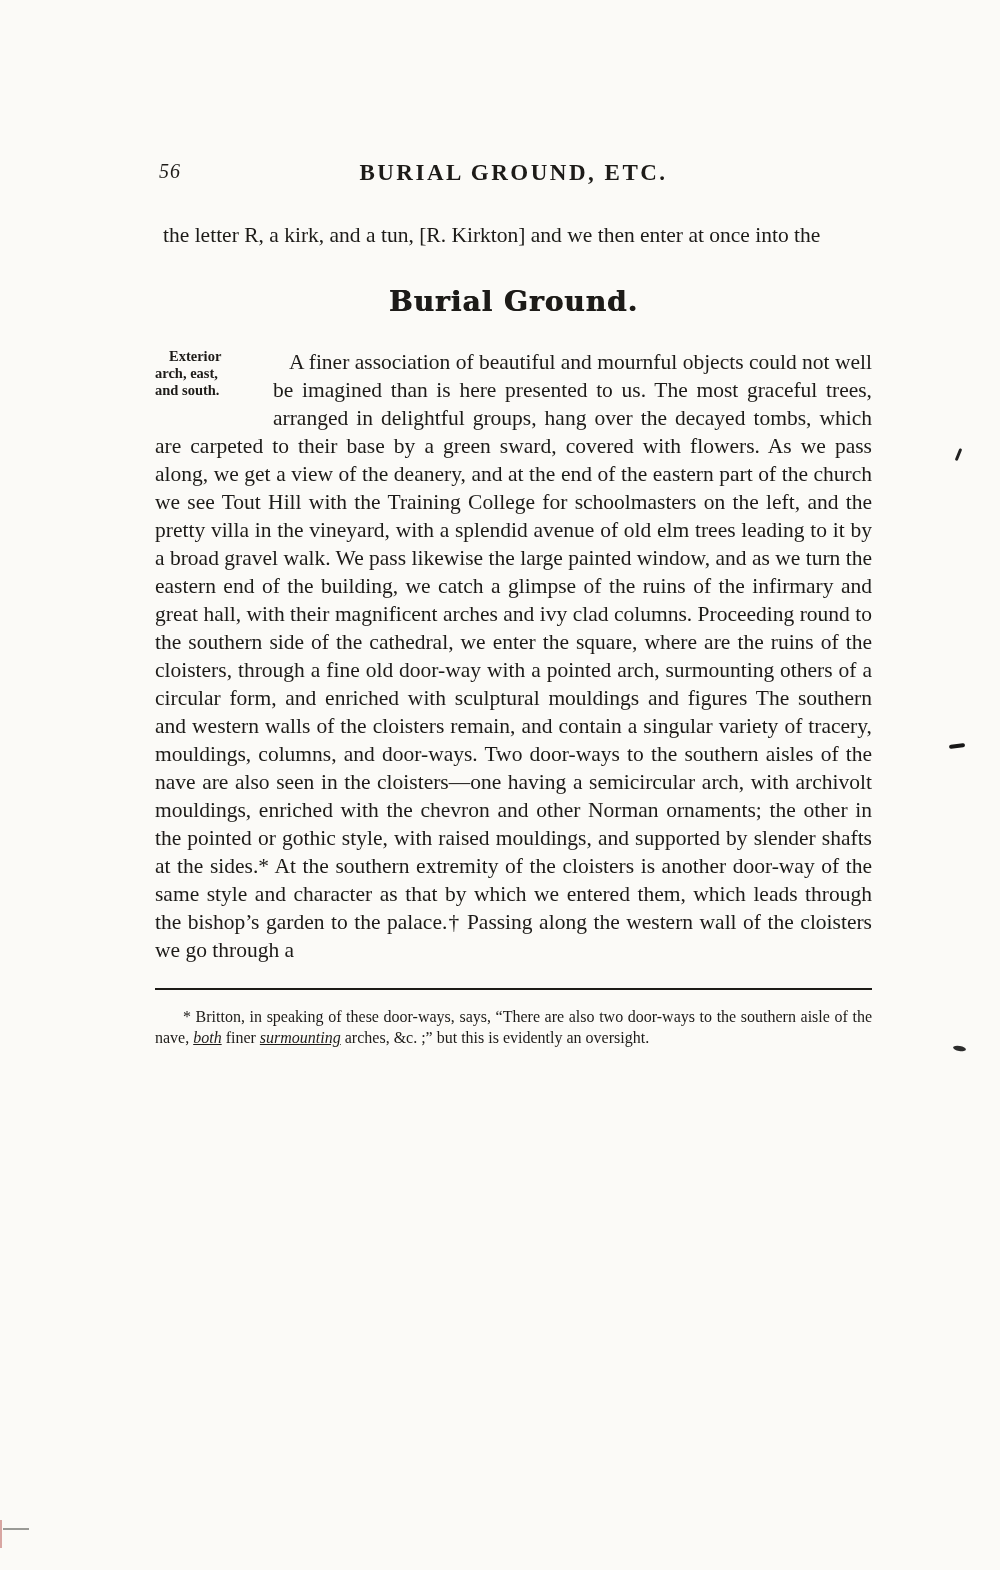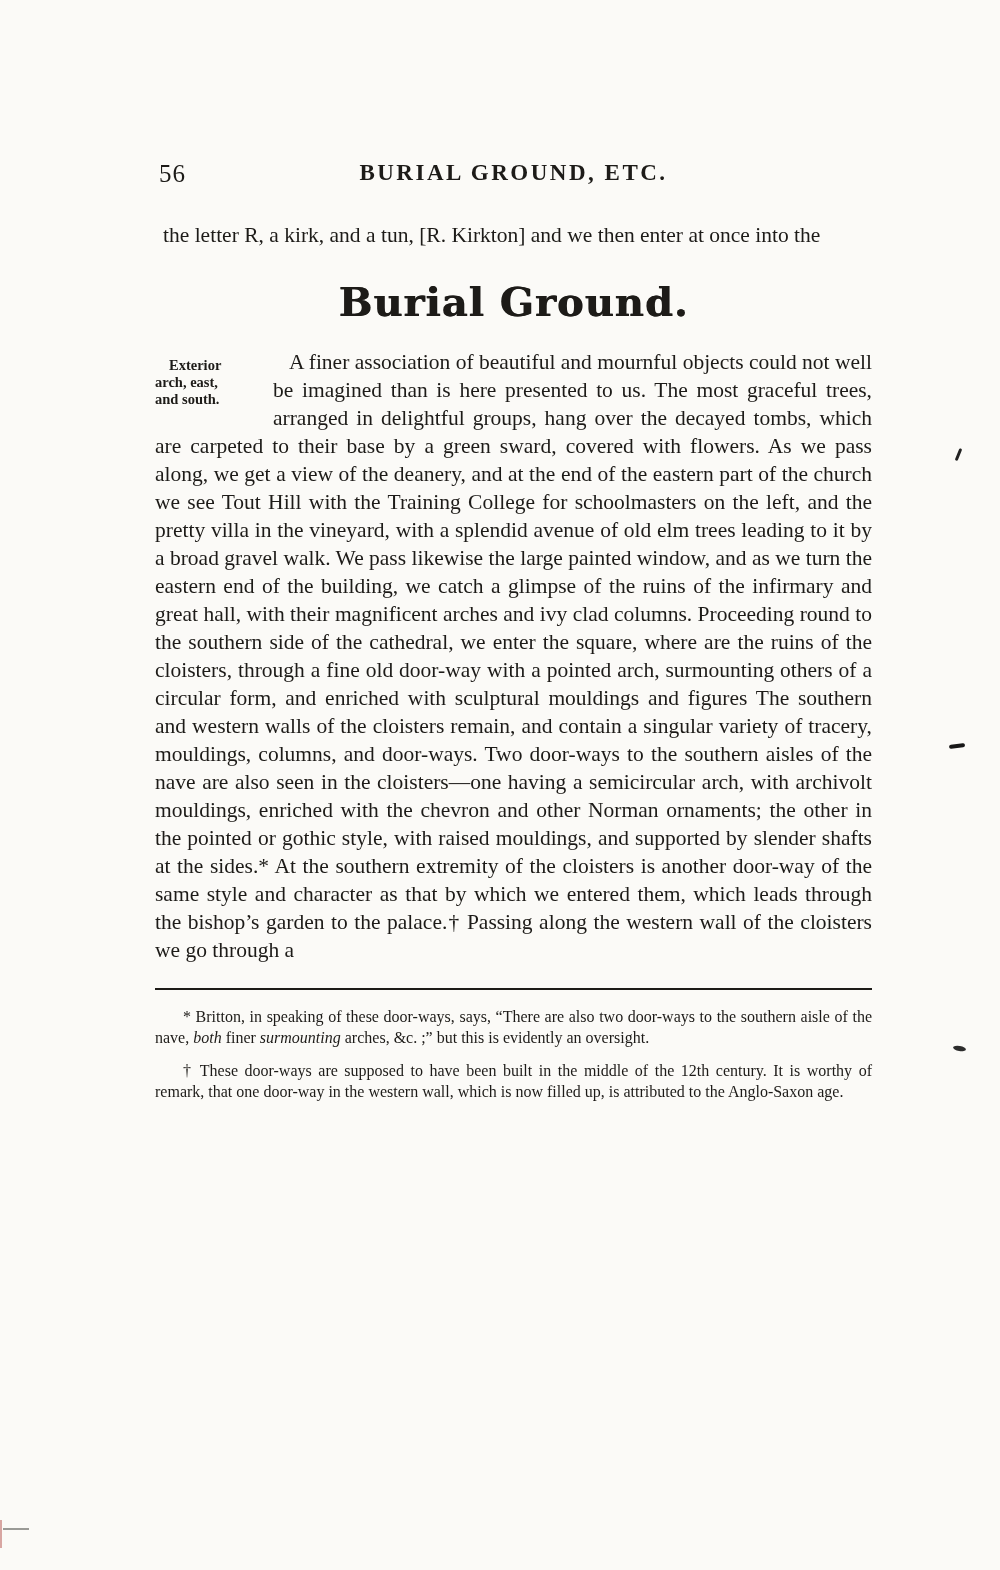--- a/index.html
+++ b/index.html
@@ -25,22 +25,23 @@
     position:absolute;
     top:160px;
     left:155px;
     width:717px;
     text-align:center;
   }
   .page-num{
     position:absolute;
     left:4px;
     top:0;
-    font-size:25px;
+    font-size:20px;
     letter-spacing:1px;
+    font-style:italic;
   }
   .running-head{
     font-size:23px;
     font-weight:bold;
     letter-spacing:2.5px;
   }
   
   .content{
     position:absolute;
     top:213px;
@@ -51,36 +52,35 @@
     margin:8px;
     font-size:21.5px;
     line-height:29px;
     text-align:justify;
   }
   .section-heading{
     margin:30px 0 24px 0;
     text-align:center;
     font-family:"DejaVu Serif",serif;
     font-weight:bold;
-    font-size:40px;
+    font-size:28px;
     line-height:44px;
     letter-spacing:1px;
     text-shadow:0.7px 0 0 currentColor;
   }
   .main-para{
     font-size:21.5px;
     line-height:28px;
     text-align:justify;
     text-indent:16px;
   }
   .sidenote{
     float:left;
     width:104px;
     padding-right:14px;
-    margin-top:9px;
     height:68px;
     text-indent:0;
     font-size:14.5px;
     line-height:17px;
     font-weight:bold;
     text-align:left;
   }
   .sn-line{display:block;}
   .sn-indent{padding-left:14px;}
   
@@ -89,21 +89,21 @@
     height:2px;
     background:var(--ink);
   }
   .footnote{
     margin:0 0 12px 0;
     font-size:16px;
     line-height:21px;
     text-align:justify;
     text-indent:28px;
   }
-  .fn-it{font-style:italic;}
+  .fn-it{font-style:italic;text-decoration:underline;}
   
   .artifact{position:absolute;background:#222;}
   .art-r1{left:957px;top:448px;width:2.5px;height:13px;transform:rotate(22deg);border-radius:2px;}
   .art-r2{left:949px;top:744px;width:16px;height:3.5px;transform:rotate(-7deg);border-radius:2px;background:#171717;}
   .art-r3{left:953px;top:1046px;width:13px;height:5px;transform:rotate(10deg);border-radius:50%;background:#2c2c2c;}
   .art-bl-gray{left:3px;top:1528px;width:26px;height:2px;background:#9a9a96;}
   .art-bl-red{left:0;top:1520px;width:2px;height:28px;background:#c47a74;opacity:.65;}
 </style>
 </head>
 <body>
@@ -126,21 +126,20 @@
         <span class="sn-line sn-indent">Exterior</span>
         <span class="sn-line">arch, east,</span>
         <span class="sn-line">and south.</span>
       </span><span class="para-text">A finer association of beautiful and mournful objects could not well be imagined than is here presented to us.  The most graceful trees, arranged in delightful groups, hang over the decayed tombs, which are carpeted to their base by a green sward, covered with flowers.  As we pass along, we get a view of the deanery, and at the end of the eastern part of the church we see Tout Hill with the Training College for schoolmasters on the left, and the pretty villa in the vineyard, with a splendid avenue of old elm trees leading to it by a broad gravel walk. We pass likewise the large painted window, and as we turn the eastern end of the building, we catch a glimpse of the ruins of the infirmary and great hall, with their magnificent arches and ivy clad columns.  Proceeding round to the southern side of the cathedral, we enter the square, where are the ruins of the cloisters, through a fine old door-way with a pointed arch, surmounting others of a circular form, and enriched with sculptural mouldings and figures The southern and western walls of the cloisters remain, and contain a singular variety of tracery, mouldings, columns, and door-ways.  Two door-ways to the southern aisles of the nave are also seen in the cloisters—one having a semicircular arch, with archivolt mouldings, enriched with the chevron and other Norman ornaments; the other in the pointed or gothic style, with raised mouldings, and supported by slender shafts at the sides.*  At the southern extremity of the cloisters is another door-way of the same style and character as that by which we entered them, which leads through the bishop’s garden to the palace.†  Passing along the western wall of the cloisters we go through a</span>
     </div>
 
     <div class="fn-rule"></div>
 
     <p class="footnote"><span>* Britton, in speaking of these door-ways, says, “There are also two door-ways to the southern aisle of the nave, </span><em class="fn-it">both</em><span> finer </span><em class="fn-it">surmounting</em><span> arches, &amp;c. ;” but this is evidently an oversight.</span></p>
 
-    <p class="footnote">† These door-ways are supposed to have been built in the middle of the 12th century.  It is worthy of remark, that one door-way in the western wall, which is now filled up, is attributed to the Anglo-Saxon age.</p>
 
   </div>
 
   <div class="artifact art-r1"></div>
   <div class="artifact art-r2"></div>
   <div class="artifact art-r3"></div>
   <div class="artifact art-bl-gray"></div>
   <div class="artifact art-bl-red"></div>
 
 </div>

